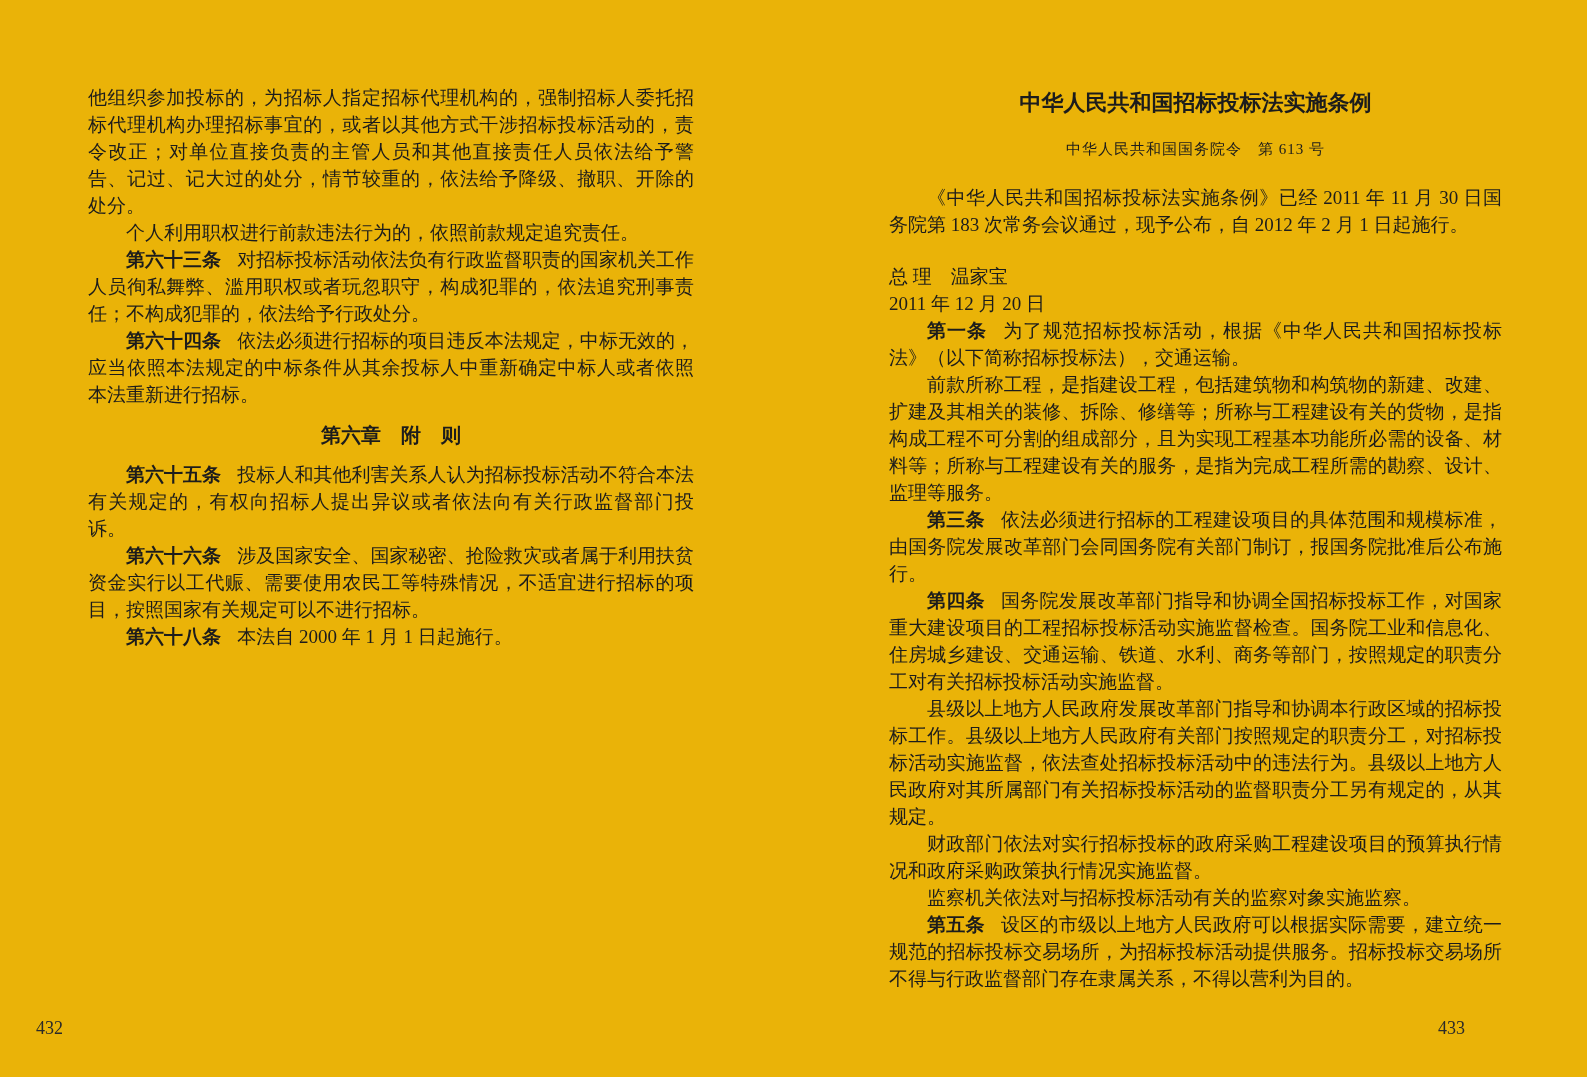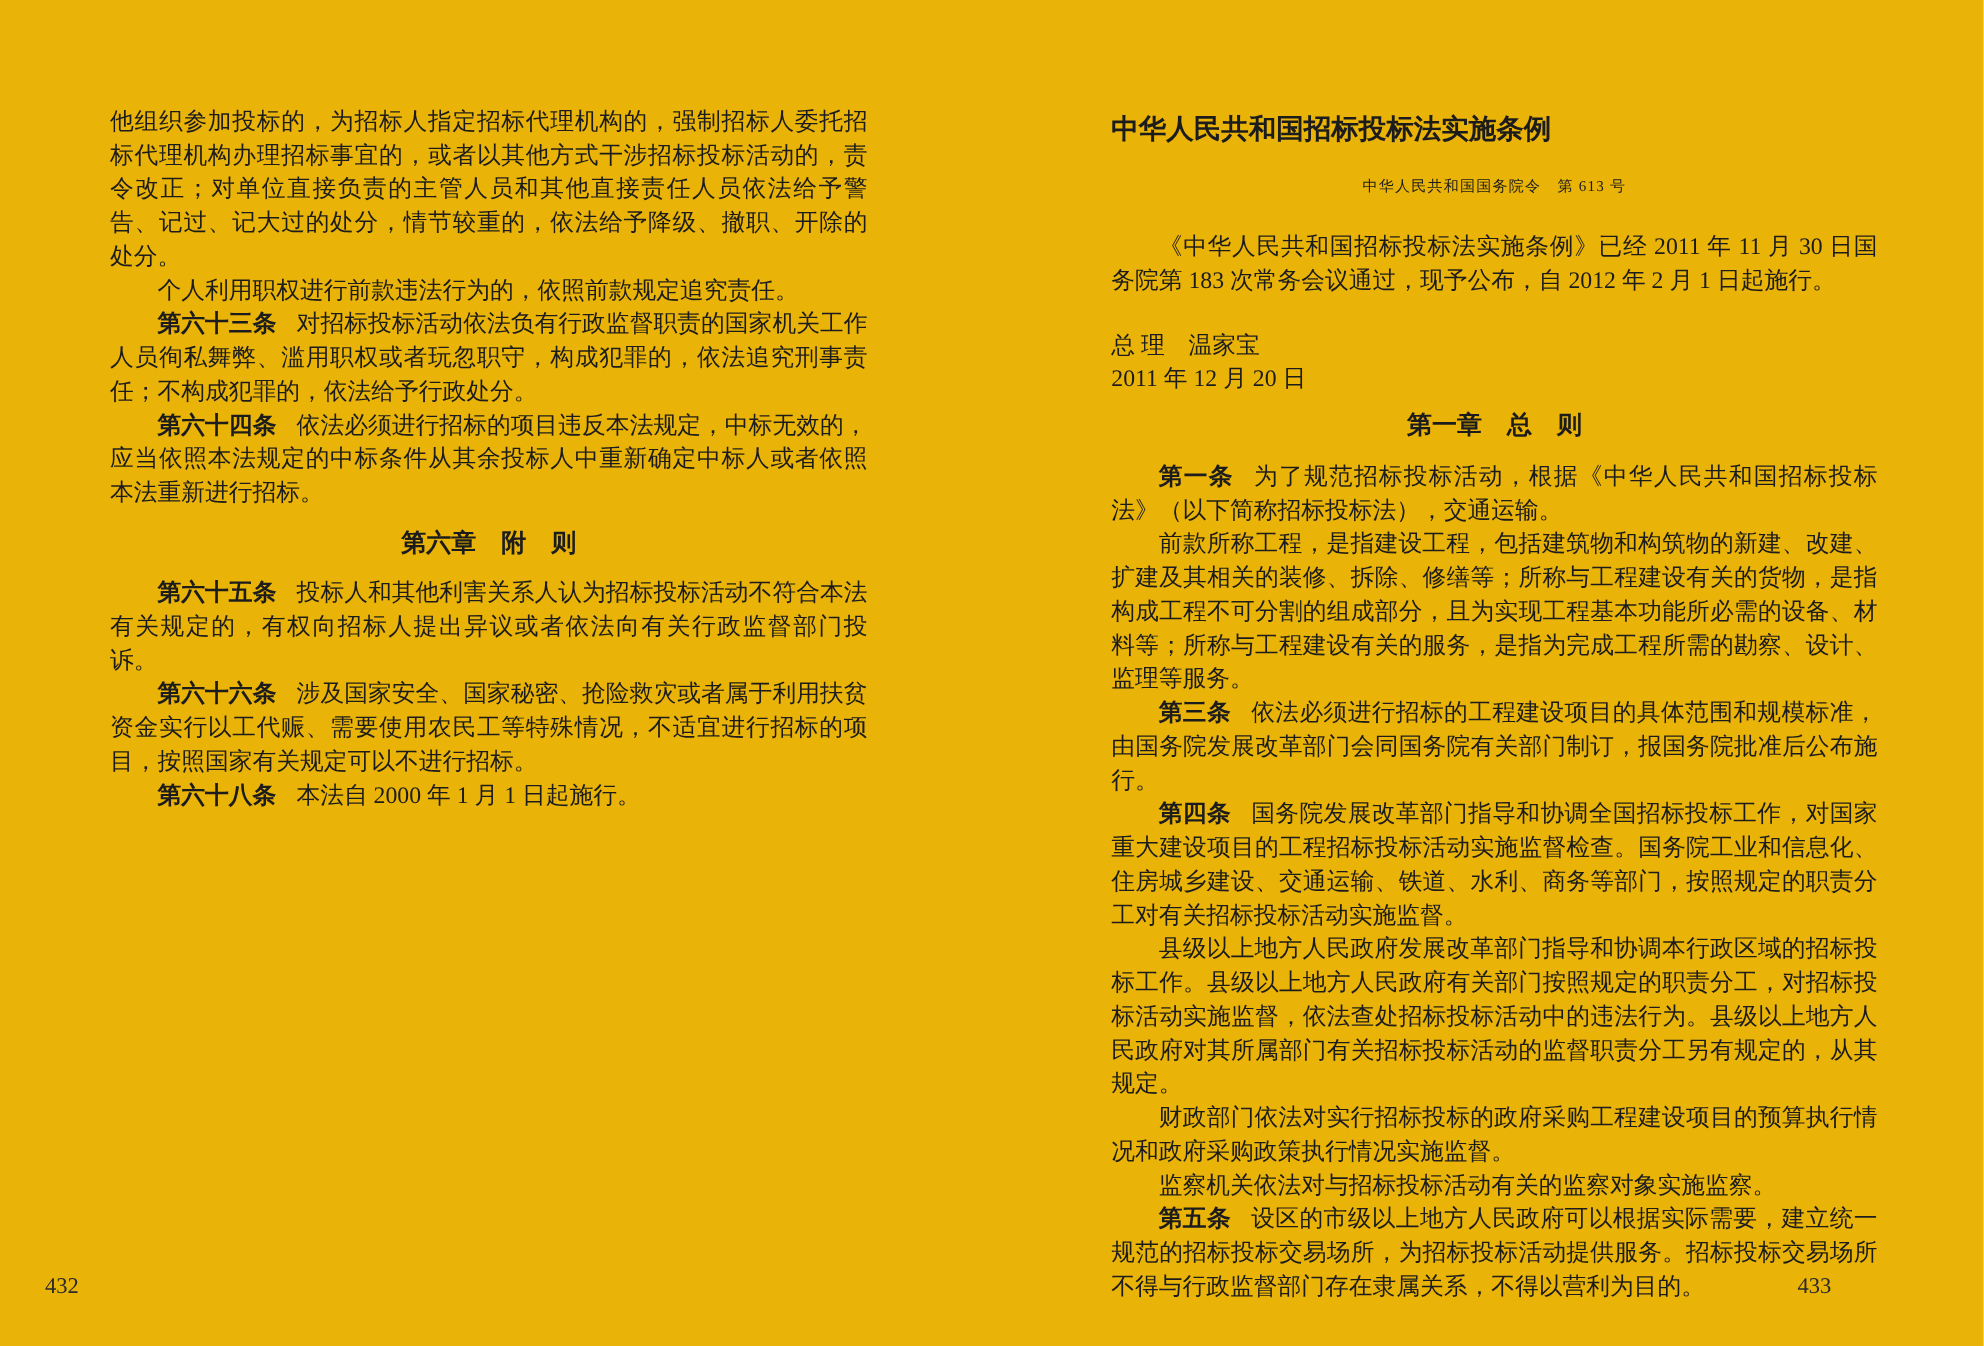--- a/index.html
+++ b/index.html
@@ -43,25 +43,25 @@
     font-weight: bold;
     text-align: center;
     margin: 14px 0 12px 0;
   }
   .page-right .chapter { margin: 10px 0 14px 0; }
 
   .doc-title {
     font-size: 22px;
     line-height: 30px;
     font-weight: bold;
-    text-align: left;
+    text-align: center;
     margin: 0;
   }
   .decree {
-    font-size: 12px;
+    font-size: 15px;
     line-height: 22px;
     text-align: center;
     margin-top: 20px;
     letter-spacing: 1px;
   }
   .intro { margin-top: 24px; }
 
   .signature {
     padding-right: 18px;
     margin-top: 25px;
@@ -101,21 +101,20 @@
     <h1 class="doc-title">中华人民共和国招标投标法实施条例</h1>
     <div class="decree">中华人民共和国国务院令　第 613 号</div>
 
     <p class="para intro">《中华人民共和国招标投标法实施条例》已经 2011 年 11 月 30 日国务院第 183 次常务会议通过，现予公布，自 2012 年 2 月 1 日起施行。</p>
 
     <div class="signature">
       <div><span class="signer-title">总 理</span><span>温家宝</span></div>
       <div class="sign-date">2011 年 12 月 20 日</div>
     </div>
 
-    <h2 class="chapter">第一章　总　则</h2>
 
     <p class="para"><b class="art-label">第一条</b><span>为了规范招标投标活动，根据《中华人民共和国招标投标法》（以下简称招标投标法），交通运输。</span></p>
     <p class="para"><span>前款所称工程，是指建设工程，包括建筑物和构筑物的新建、改建、扩建及其相关的装修、拆除、修缮等；所称与工程建设有关的货物，是指构成工程不可分割的组成部分，且为实现工程基本功能所必需的设备、材料等；所称与工程建设有关的服务，是指为完成工程所需的勘察、设计、监理等服务。</span></p>
     <p class="para"><b class="art-label">第三条</b><span>依法必须进行招标的工程建设项目的具体范围和规模标准，由国务院发展改革部门会同国务院有关部门制订，报国务院批准后公布施行。</span></p>
     <p class="para"><b class="art-label">第四条</b><span>国务院发展改革部门指导和协调全国招标投标工作，对国家重大建设项目的工程招标投标活动实施监督检查。国务院工业和信息化、住房城乡建设、交通运输、铁道、水利、商务等部门，按照规定的职责分工对有关招标投标活动实施监督。</span></p>
     <p class="para"><span>县级以上地方人民政府发展改革部门指导和协调本行政区域的招标投标工作。县级以上地方人民政府有关部门按照规定的职责分工，对招标投标活动实施监督，依法查处招标投标活动中的违法行为。县级以上地方人民政府对其所属部门有关招标投标活动的监督职责分工另有规定的，从其规定。</span></p>
     <p class="para"><span>财政部门依法对实行招标投标的政府采购工程建设项目的预算执行情况和政府采购政策执行情况实施监督。</span></p>
     <p class="para"><span>监察机关依法对与招标投标活动有关的监察对象实施监察。</span></p>
     <p class="para"><b class="art-label">第五条</b><span>设区的市级以上地方人民政府可以根据实际需要，建立统一规范的招标投标交易场所，为招标投标活动提供服务。招标投标交易场所不得与行政监督部门存在隶属关系，不得以营利为目的。</span></p>
   </div>

